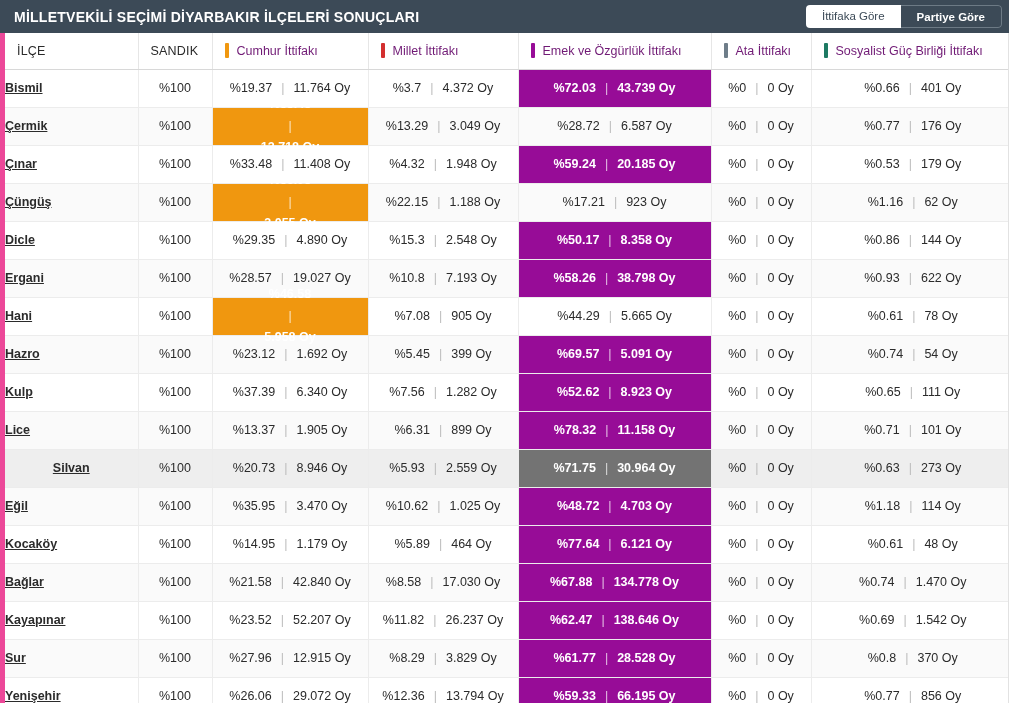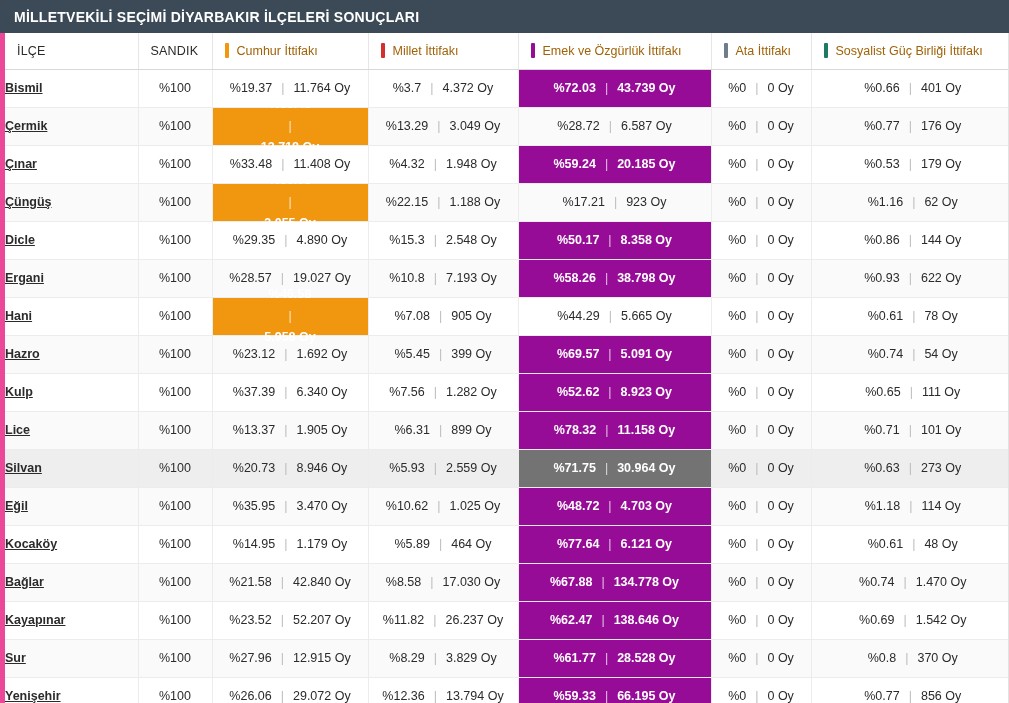--- a/index.html
+++ b/index.html
@@ -119,21 +119,21 @@
   }
   .party-swatch {
     display: inline-block;
     width: 4px;
     height: 15px;
     border-radius: 1px;
     flex: 0 0 auto;
   }
   .th-label {
     font-size: 12.5px;
-    color: #a16207;
+    color: #701a75;
     white-space: nowrap;
   }
 
   table.results tbody td {
     height: 37px;
     border-bottom: 1px solid #ececec;
     border-right: 1px solid #ececec;
     font-size: 12.5px;
     color: #2b2b2b;
     vertical-align: middle;
@@ -183,34 +183,38 @@
     font-weight: bold;
   }
   tr.row td.cell-vote.win .vote-pct,
   tr.row td.cell-vote.win .vote-count { color: #ffffff; }
   tr.row td.cell-vote.win .vote-sep { color: rgba(255,255,255,0.72); }
 
   td.cell-vote.win-cumhur .vote-inner { background: #f0970f; flex-direction: column; }
   td.cell-vote.win-emek   .vote-inner { background: #970c97; }
 
   tr.row.alt td { background: #fafafa; }
-  tr.row.hovered td { background: #eeeeee; }
+  tr.row.hovered td { background: #eeeeee; text-align: center; }
   tr.row.hovered td.cell-vote.win-emek .vote-inner { background: #737373; }
 
   
   tr.row td.cell-vote.win { background: transparent !important; }
 </style>
 </head>
 <body>
 
 <div class="app">
 
   <div class="titlebar">
     <div class="titlebar-title">MİLLETVEKİLİ SEÇİMİ DİYARBAKIR İLÇELERİ SONUÇLARI</div>
 
+    <div class="toggle-group">
+      <button class="toggle-btn active">İttifaka Göre</button>
+      <button class="toggle-btn inactive">Partiye Göre</button>
+    </div>
   </div>
 
   <div class="table-wrap">
     <table class="results">
       <colgroup>
         <col style="width:133px">
         <col style="width:74px">
         <col style="width:156px">
         <col style="width:150px">
         <col style="width:193px">

